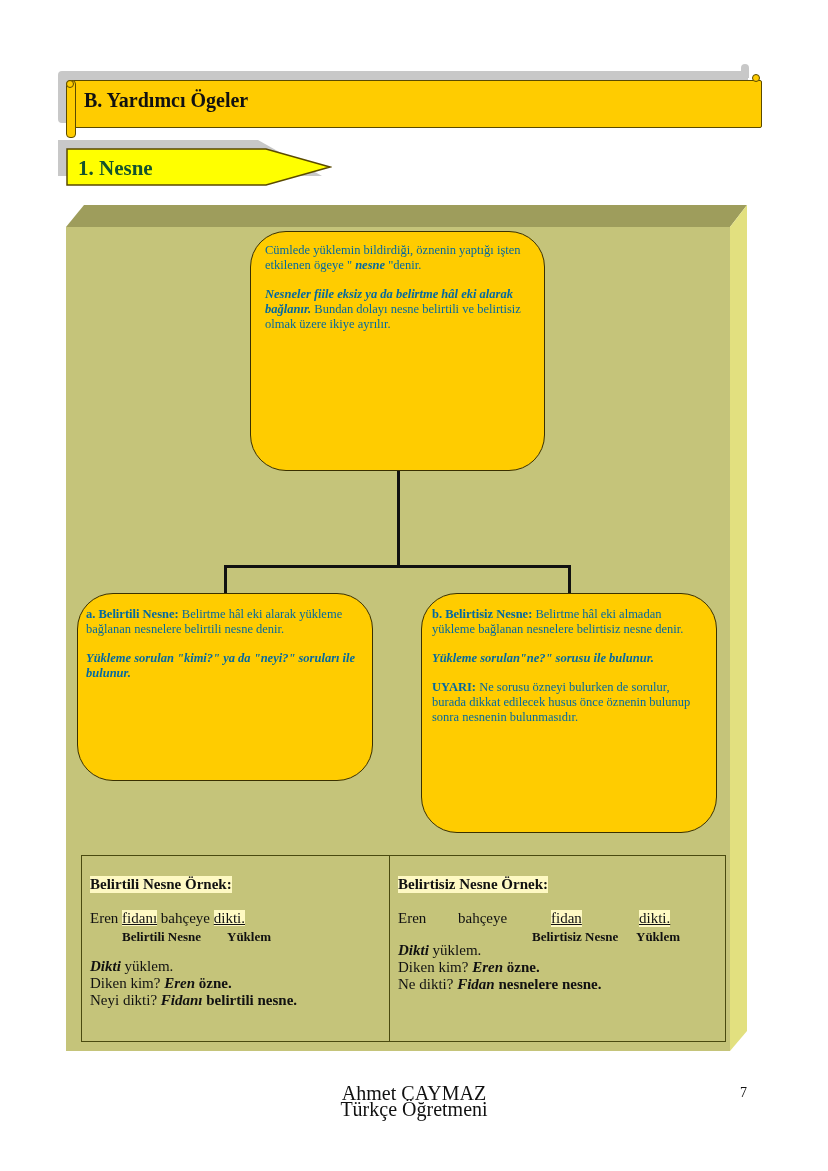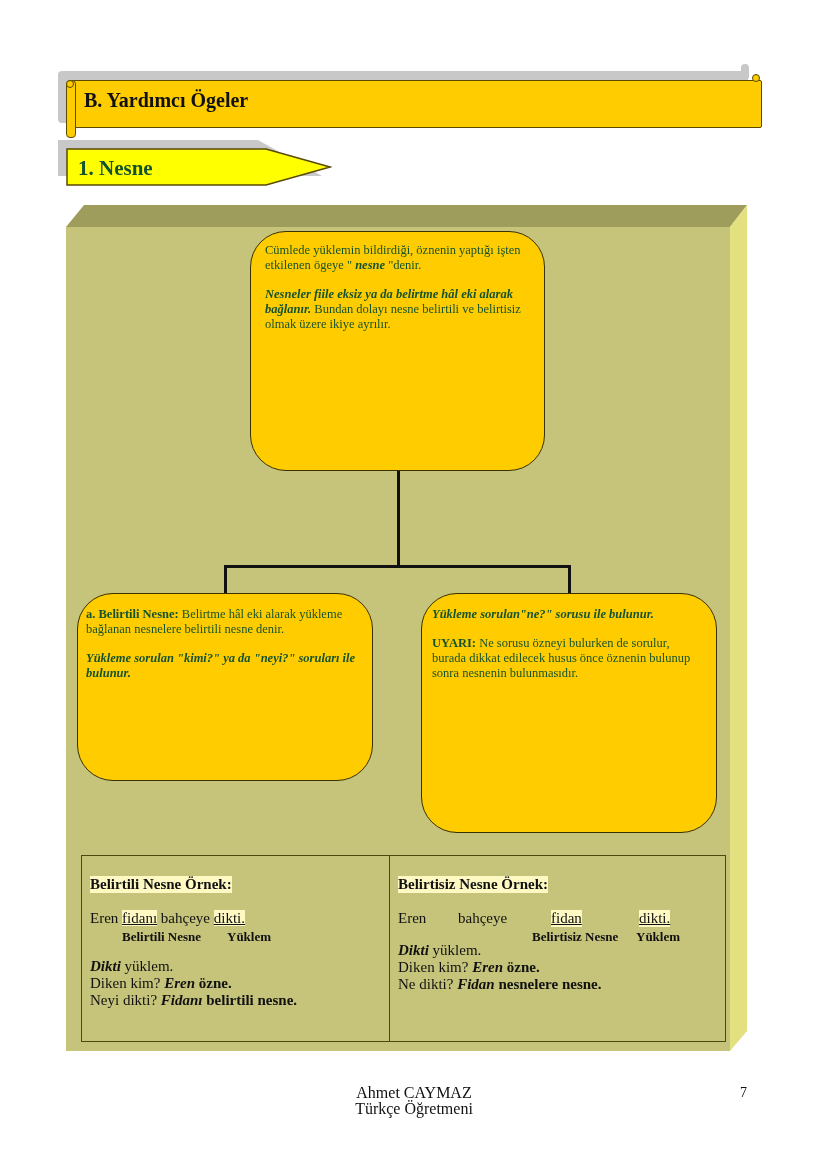--- a/index.html
+++ b/index.html
@@ -30,21 +30,21 @@
 
   
   .frame-top { position:absolute; left:66px; top:205px; width:681px; height:22px; }
   .frame-front { position:absolute; left:66px; top:227px; width:664px; height:824px;
                  background:#c5c47a; }
   .frame-right { position:absolute; left:730px; top:205px; width:17px; height:846px; }
 
   
   .rbox { position:absolute; background:#ffcc00; border:1.5px solid #3a3000;
           border-radius:36px; box-sizing:border-box; font-size:12.5px; line-height:15px;
-          color:#14532d; }
+          color:#0369a1; }
   .rbox p { margin:0 0 14px 0; }
   .box-top { left:250px; top:231px; width:295px; height:240px; padding:11px 12px 0 14px; }
   .box-left { left:77px; top:593px; width:296px; height:188px; padding:13px 10px 0 8px; }
   .box-right { left:421px; top:593px; width:296px; height:240px; padding:13px 10px 0 10px; }
 
   
   .conn { position:absolute; background:#111; }
 
   
   .ex-table { position:absolute; left:81px; top:855px; width:645px; height:187px;
@@ -54,21 +54,21 @@
   .ex-cell.right { flex:1; padding:20px 0 0 8px; }
   .hl { background:#fef9c3; }
   .ex-head { font-weight:bold; display:inline-block; margin-bottom:17px; }
   .ex-sentence { position:relative; height:34px; white-space:nowrap; }
   .u { text-decoration:underline; }
   .lbl { position:absolute; font-size:13px; font-weight:bold; top:18px; white-space:nowrap; }
   .ex-line { white-space:nowrap; }
 
   
   .footer { position:absolute; left:0; width:828px; top:1085px; text-align:center;
-            font-size:16px; line-height:16px; color:#111; }
+            font-size:20px; line-height:16px; color:#111; }
   .page-num { position:absolute; left:740px; top:1085px; font-size:14px; color:#111; }
 </style>
 </head>
 <body>
 
 <div class="banner-shadow"></div>
 <div class="banner-shadow-tab"></div>
 <div class="banner"></div>
 <div class="banner-roll-left"></div>
 <div class="banner-curl-left"></div>
@@ -108,20 +108,23 @@
 <div class="rbox box-left">
   <p>
     <b>a. Belirtili Nesne:</b><span> Belirtme hâl eki alarak yükleme bağlanan nesnelere belirtili nesne denir.</span>
   </p>
   <p>
     <b><i>Yükleme sorulan "kimi?" ya da "neyi?" soruları ile bulunur.</i></b>
   </p>
 </div>
 
 <div class="rbox box-right">
+  <p>
+    <b>b. Belirtisiz Nesne:</b><span> Belirtme hâl eki almadan yükleme bağlanan nesnelere belirtisiz nesne denir.</span>
+  </p>
   <p>
     <b><i>Yükleme sorulan"ne?" sorusu ile bulunur.</i></b>
   </p>
   <p>
     <b>UYARI:</b><span> Ne sorusu özneyi bulurken de sorulur, burada dikkat edilecek husus önce öznenin bulunup sonra nesnenin bulunmasıdır.</span>
   </p>
 </div>
 
 <div class="ex-table">
   <div class="ex-cell left">

